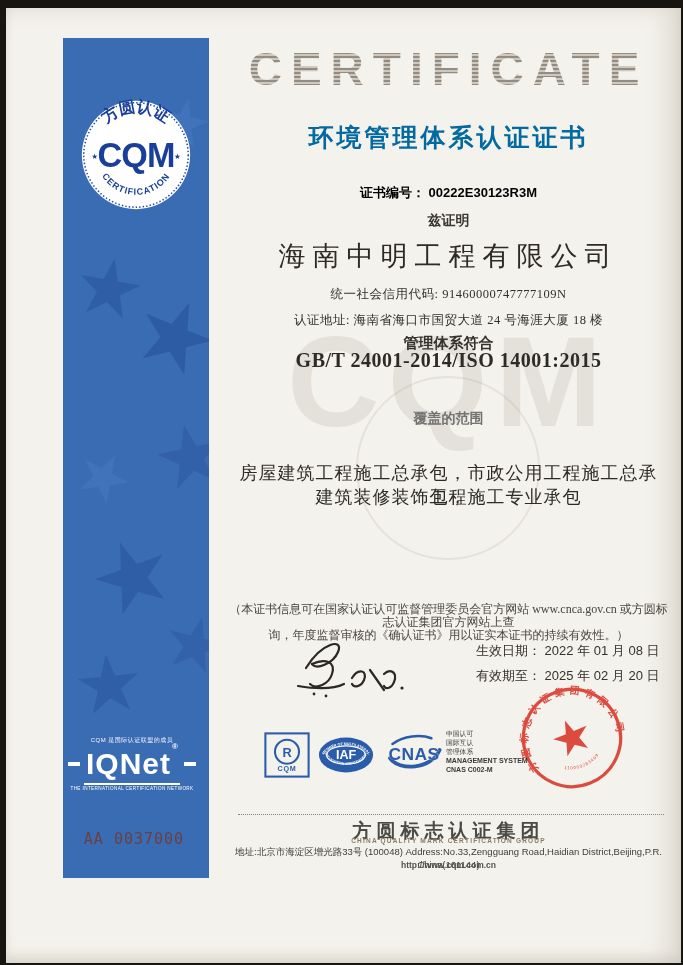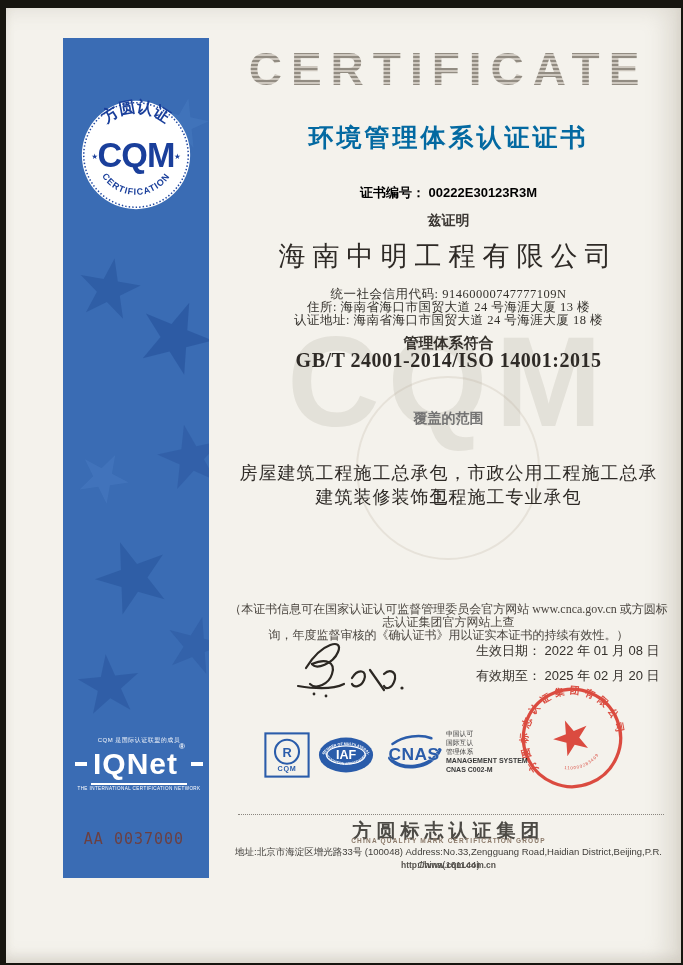--- a/index.html
+++ b/index.html
@@ -14,21 +14,21 @@
     -webkit-background-clip:text;background-clip:text;color:transparent;opacity:.95;}
 
   
   .wm-cqm{top:300px;font-size:128px;font-weight:900;letter-spacing:8px;color:rgba(190,184,172,.30);pointer-events:none;}
   .wm-ring{left:350px;top:368px;width:180px;height:180px;border:2px solid rgba(180,170,150,.22);border-radius:50%;pointer-events:none;}
 
   
   .band{left:57px;top:30px;width:146px;height:840px;background:#3a6cb4;overflow:hidden;}
   .band svg.stars{position:absolute;left:0;top:0;}
   .cqm-logo{position:absolute;left:16px;top:60px;width:114px;height:114px;}
-  .iqnet{position:absolute;left:12px;top:698px;width:128px;text-align:center;color:#fff;}
+  .iqnet{position:absolute;left:5px;top:698px;width:128px;text-align:center;color:#fff;}
   .iqnet .tiny{font-size:6px;letter-spacing:.5px;opacity:.95;}
   .iqnet .row{display:flex;align-items:center;justify-content:center;gap:6px;margin-top:2px;}
   .iqnet .dash{width:14px;height:4px;background:#fff;}
   .iqnet .name{font-size:30px;font-weight:700;letter-spacing:1px;position:relative;}
   .iqnet .name sup{font-size:8px;position:relative;top:-14px;left:1px;}
   .iqnet .bar{width:96px;height:2px;background:#fff;margin:2px auto 1px auto;}
   .iqnet .net{font-size:4.6px;letter-spacing:.4px;}
   .serial{position:absolute;left:0;top:792px;width:142px;text-align:center;font-family:"DejaVu Sans Mono",monospace;font-size:15px;letter-spacing:1px;color:#74382e;opacity:.85;}
 
   
@@ -120,21 +120,20 @@
     </div>
 
     <div class="serial">AA 0037000</div>
   </div>
 
   <div class="abs content-center title">环境管理体系认证证书</div>
   <div class="abs content-center certno">证书编号： 00222E30123R3M</div>
   <div class="abs content-center certify">兹证明</div>
   <div class="abs content-center company">海南中明工程有限公司</div>
   <div class="abs content-center kline credit">统一社会信用代码: 91460000747777109N</div>
-  <div class="abs content-center kline addr1">住所: 海南省海口市国贸大道 24 号海涯大厦 13 楼</div>
   <div class="abs content-center kline addr2">认证地址: 海南省海口市国贸大道 24 号海涯大厦 18 楼</div>
   <div class="abs content-center conform">管理体系符合</div>
   <div class="abs content-center standard">GB/T 24001-2014/ISO 14001:2015</div>
   <div class="abs content-center scopelbl">覆盖的范围</div>
   <div class="abs content-center scope-line scope1">房屋建筑工程施工总承包，市政公用工程施工总承包，</div>
   <div class="abs content-center scope-line scope2">建筑装修装饰工程施工专业承包</div>
   <div class="abs content-center note">
     <div>（本证书信息可在国家认证认可监督管理委员会官方网站 www.cnca.gov.cn 或方圆标志认证集团官方网站上查</div>
     <div>询，年度监督审核的《确认证书》用以证实本证书的持续有效性。）</div>
   </div>

